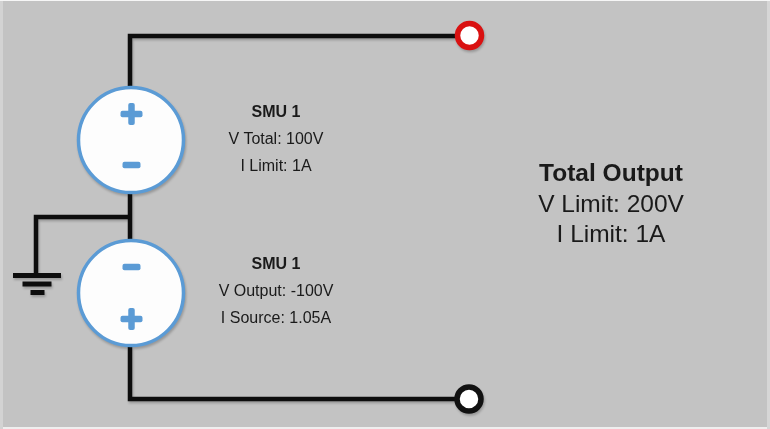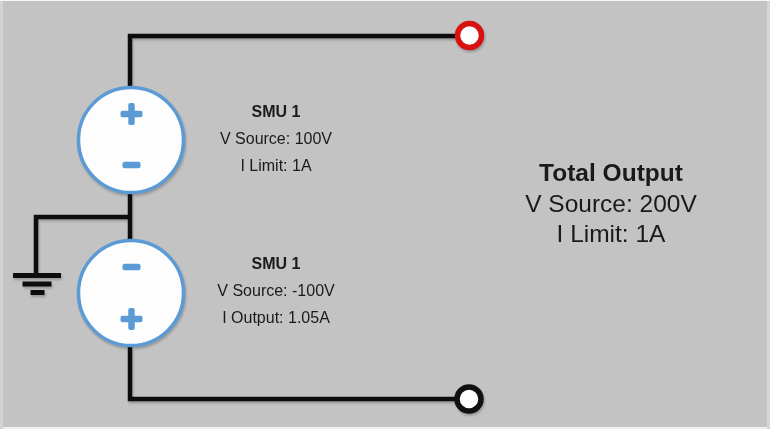--- a/index.html
+++ b/index.html
@@ -123,29 +123,29 @@
         </g>
       </g>
 
       <circle class="term-red" cx="469.5" cy="35.5" r="12"></circle>
       <circle class="term-black" cx="469" cy="399" r="12"></circle>
     </g>
   </svg>
 
   <div class="smu-label smu-label-top">
     <div class="title">SMU 1</div>
-    <div>V Source: 100V</div>
+    <div>V Total: 100V</div>
     <div>I Limit: 1A</div>
   </div>
 
   <div class="smu-label smu-label-bottom">
     <div class="title">SMU 1</div>
-    <div>V Source: -100V</div>
-    <div>I Output: 1.05A</div>
+    <div>V Output: -100V</div>
+    <div>I Source: 1.05A</div>
   </div>
 
   <div class="total-label">
     <div class="title">Total Output</div>
-    <div>V Source: 200V</div>
+    <div>V Limit: 200V</div>
     <div>I Limit: 1A</div>
   </div>
 
 </div>
 
 </body></html>

